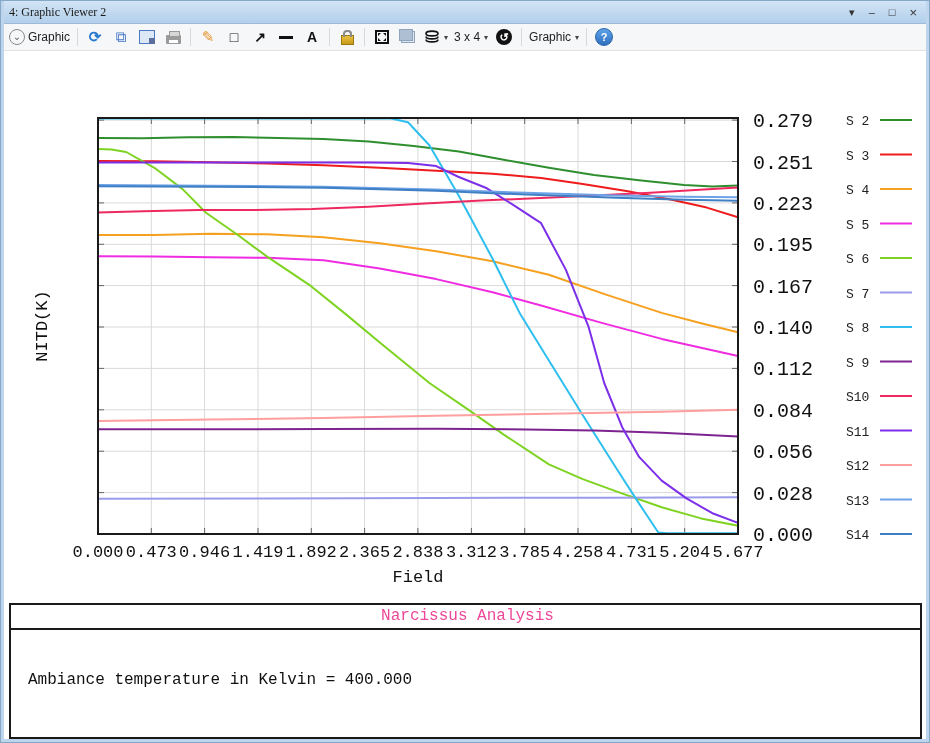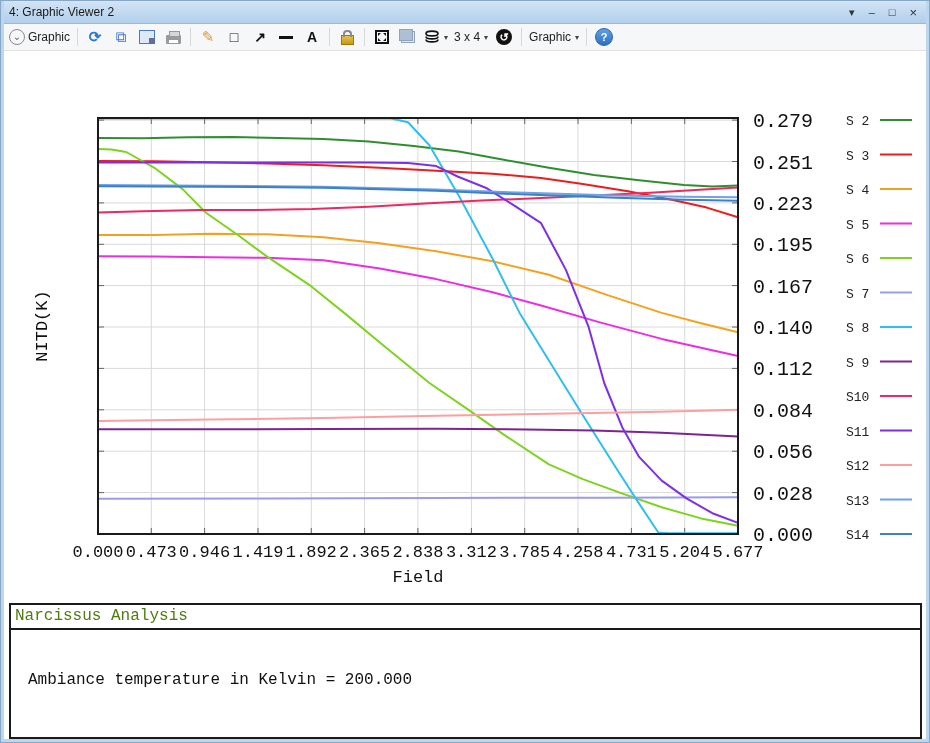--- a/index.html
+++ b/index.html
@@ -4,21 +4,21 @@
 <style>
   html,body{margin:0;padding:0;background:#e8e8e8;}
   .window{position:relative;width:930px;height:743px;box-sizing:border-box;
     background:#fff;border:1px solid #86a7c5;outline:none;
     font-family:"Liberation Sans",sans-serif;overflow:hidden;}
   .win-edge{position:absolute;inset:0;border:3px solid #bdd6ee;border-top:none;pointer-events:none;z-index:5;}
   
   .titlebar{height:22px;background:linear-gradient(#d3e4f5,#b2cfeb);
     display:flex;align-items:center;padding:0 8px;font-size:12px;color:#1b1b1b;
     border-bottom:1px solid #9db9d6;}
-  .tb-title{flex:1 1 auto;}
+  .tb-title{flex:1 1 auto;font-family:Liberation Serif, serif;}
   .win-controls{display:flex;align-items:center;gap:14px;color:#333;font-size:11px;padding-right:4px;}
   .win-controls span{cursor:default;line-height:1;}
   
   .toolbar{height:26px;background:#f6f7f9;border-bottom:1px solid #e2e2e2;
     display:flex;align-items:center;padding:0 5px;font-size:12px;color:#222;}
   .tbtn{display:flex;align-items:center;justify-content:center;height:22px;min-width:20px;
     padding:0 3px;border-radius:2px;gap:3px;}
   .sep{width:1px;height:18px;background:#d8d8d8;margin:0 4px;}
   .caret{font-size:8px;color:#444;margin-left:1px;}
   .g-refresh{color:#2a7ad0;font-weight:bold;font-size:15px;}
@@ -50,22 +50,22 @@
   .chart-svg{position:absolute;left:0;top:12px;}
   .grid{stroke:#d9d9d9;stroke-width:1;}
   .tick{stroke:#666;stroke-width:1;}
   .ytick{font:20px "Liberation Mono","DejaVu Sans Mono",monospace;fill:#111;}
   .xtick{font:17px "Liberation Mono","DejaVu Sans Mono",monospace;fill:#111;}
   .axis-title{font:17px "Liberation Mono","DejaVu Sans Mono",monospace;fill:#111;}
   .legend-label{font:13px "Liberation Mono","DejaVu Sans Mono",monospace;fill:#222;}
   
   .panel{position:absolute;left:8px;top:552px;width:913px;height:136px;
     border:2px solid #1a1a1a;background:#fff;box-sizing:border-box;}
-  .panel-title{font:16px "Liberation Mono","DejaVu Sans Mono",monospace;color:#4d7c0f;
-    text-align:left;padding:2px 0 3px 4px;border-bottom:2px solid #1a1a1a;}
+  .panel-title{font:16px "Liberation Mono","DejaVu Sans Mono",monospace;color:#ec4899;
+    text-align:center;padding:2px 0 3px 4px;border-bottom:2px solid #1a1a1a;}
   .panel-body{padding:7px 0 0 17px;font:16px "Liberation Mono","DejaVu Sans Mono",monospace;
     color:#111;line-height:17.5px;white-space:pre;}
 </style>
 </head>
 <body>
 
 <div class="window">
   <div class="win-edge"></div>
 
   <div class="titlebar">
@@ -292,18 +292,18 @@
         <line x1="879" y1="402.0" x2="911" y2="402.0" stroke="#ff9e9e" stroke-width="2"></line>
         <text class="legend-label" x="845" y="441.5">S13</text>
         <line x1="879" y1="436.5" x2="911" y2="436.5" stroke="#6ea3e8" stroke-width="2"></line>
         <text class="legend-label" x="845" y="476.0">S14</text>
         <line x1="879" y1="471.0" x2="911" y2="471.0" stroke="#3f7fc4" stroke-width="2"></line>
       </svg>
 
     <div class="panel">
       <div class="panel-title">Narcissus Analysis</div>
       <div class="panel-body">
-        <div>Ambiance temperature in Kelvin = 200.000</div>
+        <div>Ambiance temperature in Kelvin = 400.000</div>
         
       </div>
     </div>
   </div>
 </div>
 
 </body></html>

